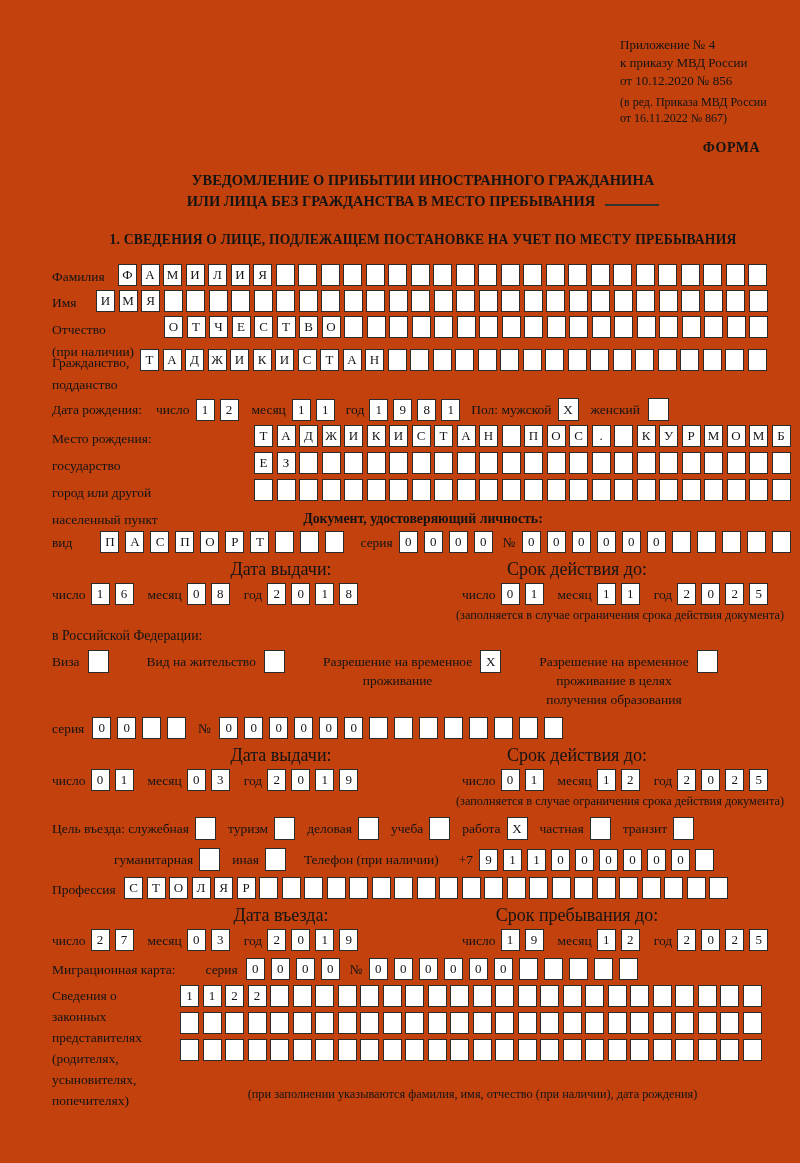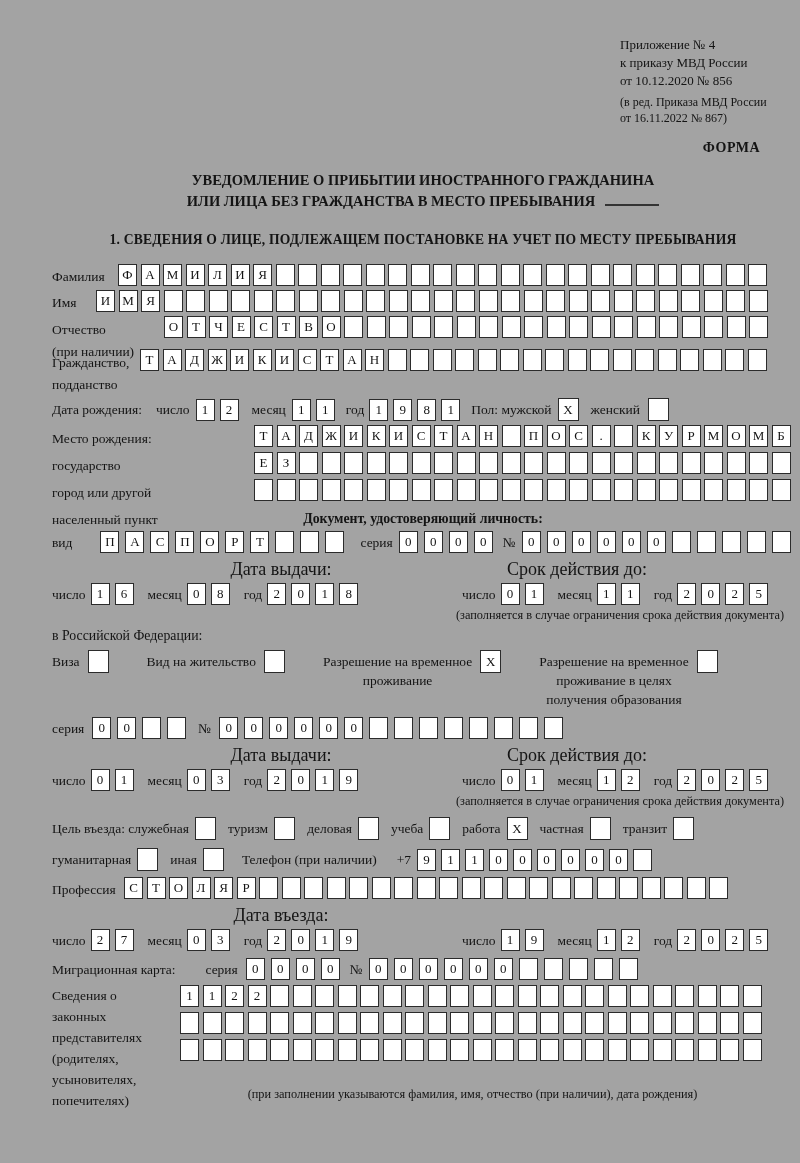--- a/index.html
+++ b/index.html
@@ -1,17 +1,17 @@
 <!DOCTYPE html>
 <html><head>
 <meta charset="utf-8">
 <style>
   html,body { margin:0; padding:0; background:#888; }
   .page {
-    width:800px; height:1163px; background:#a3a3a3; margin:0 auto;
+    width:800px; height:1163px; background:#c2410c; margin:0 auto;
     font-family:"Liberation Serif","DejaVu Serif",serif; color:#141414;
     box-sizing:border-box; padding:36px 6px 0 52px; overflow:hidden;
     position:relative;
   }
   .meta { margin-left:568px; font-size:13px; line-height:18px; }
   .meta .small { font-size:12px; line-height:16px; }
   .meta .gap { height:4px; }
   .forma { text-align:right; padding-right:34px; font-weight:bold; font-size:14px; letter-spacing:.5px; margin-top:14px; }
   .title { text-align:center; font-weight:bold; font-size:14.5px; line-height:21px; margin-top:14px; }
   .blank-line { display:inline-block; width:54px; border-bottom:2px solid #333; height:12px; margin-left:10px; }
@@ -563,21 +563,21 @@
     <span class="t">частная</span>
     <span class="cells cb">
         <span class="cell"></span>
       </span>
     <span class="t">транзит</span>
     <span class="cells cb" style="margin-right:0;">
         <span class="cell"></span>
       </span>
   </div>
 
-  <div class="inlineopts" style="">
+  <div class="inlineopts" style="margin-left:62px;">
     <span class="t">гуманитарная</span>
     <span class="cells cb">
         <span class="cell"></span>
       </span>
     <span class="t">иная</span>
     <span class="cells cb" style="margin-right:18px;">
         <span class="cell"></span>
       </span>
     <span class="t" style="margin-right:20px;">Телефон (при наличии)</span>
     <span class="t">+7</span>
@@ -623,20 +623,21 @@
         <span class="cell"></span>
         <span class="cell"></span>
         <span class="cell"></span>
         <span class="cell"></span>
         <span class="cell"></span>
       </div>
   </div>
 
   <div class="dg-heads">
     <div class="h-left">Дата въезда:</div>
+    <div class="h-right">Срок пребывания до:</div>
   </div>
   <div class="dgrow">
     <div class="dg">
       <span class="lbl">число</span>
       <span class="cells dt">
           <span class="cell">2</span>
           <span class="cell">7</span>
         </span>
       <span class="lbl">месяц</span>
       <span class="cells dt">

